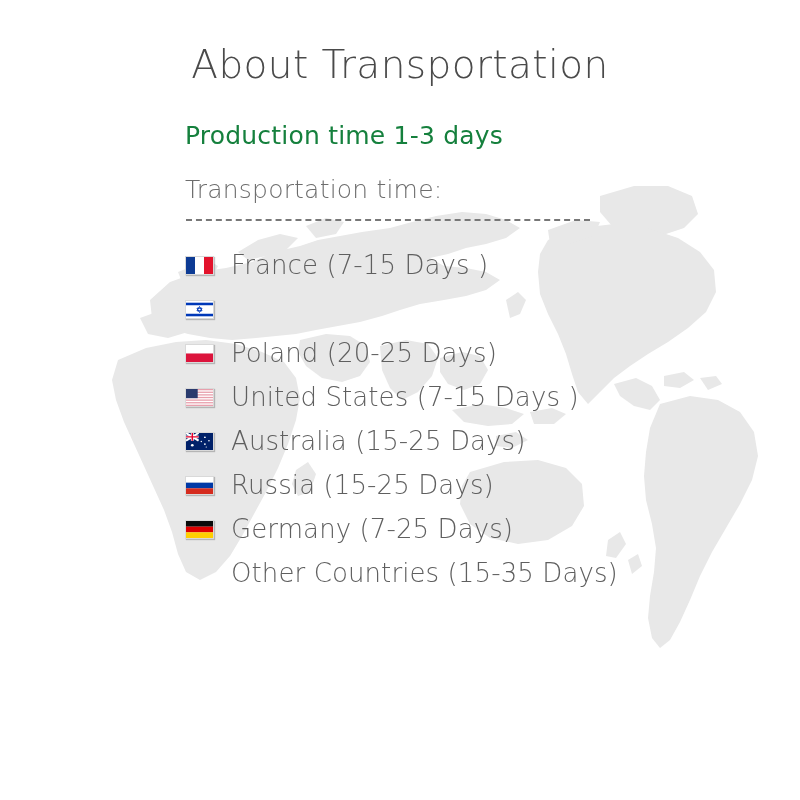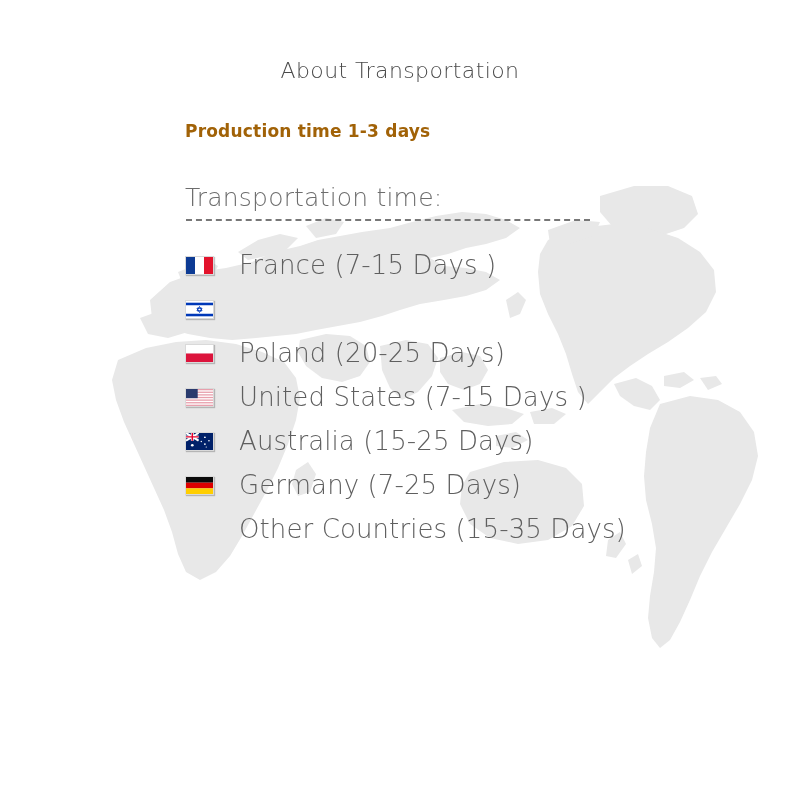--- a/index.html
+++ b/index.html
@@ -42,54 +42,53 @@
   #content {
     position: relative;
     z-index: 2;
     width: 800px;
     height: 800px;
   }
 
   #page-title {
     position: absolute;
     left: 0;
-    top: 58px;
+    top: 42px;
     width: 800px;
     text-align: center;
-    font-size: 22px;
+    font-size: 39px;
     font-weight: 300;
     letter-spacing: 0.4px;
     color: #4a4a4a;
     font-family: "DejaVu Sans", sans-serif;
     -webkit-font-smoothing: antialiased;
   }
 
   #production-time {
     position: absolute;
     left: 185px;
     top: 121px;
-    font-size: 17px;
-    font-weight: 700;
+    font-size: 25px;
+    font-weight: 400;
     letter-spacing: 0.2px;
-    color: #a16207;
+    color: #15803d;
     font-family: "DejaVu Sans", sans-serif;
     white-space: nowrap;
   }
 
   #transport-time-label {
     position: absolute;
     left: 185px;
     top: 175px;
     font-size: 25px;
     font-weight: 300;
     letter-spacing: 0.2px;
     color: #6d6d6d;
     font-family: "DejaVu Sans", sans-serif;
     white-space: nowrap;
-    margin-top: 8px;
   }
 
   #separator {
     position: absolute;
     left: 186px;
     top: 219px;
     width: 404px;
     height: 0;
     border-top: 2px dashed #777777;
   }
@@ -98,21 +97,20 @@
     position: absolute;
     left: 185px;
     top: 243px;
     width: 560px;
   }
 
   .country-row {
     display: flex;
     align-items: center;
     height: 44px;
-    gap: 8px;
   }
 
   .flag-slot {
     width: 46px;
     flex: 0 0 46px;
     display: flex;
     align-items: center;
   }
 
   .flag {
@@ -296,20 +294,32 @@
               <circle cx="25.5" cy="9" r="0.9" fill="#ffffff"></circle>
               <circle cx="21" cy="13" r="1" fill="#ffffff"></circle>
               <circle cx="17" cy="10" r="0.8" fill="#ffffff"></circle>
               <circle cx="22.5" cy="16.5" r="0.7" fill="#ffffff"></circle>
             </svg>
           </span>
         </span>
         <span class="country-label">Australia (15-25 Days)</span>
       </div>
 
+      <div class="country-row">
+        <span class="flag-slot">
+          <span class="flag">
+            <svg viewBox="0 0 30 20" preserveAspectRatio="none">
+              <rect x="0" y="0" width="30" height="6.67" fill="#ffffff"></rect>
+              <rect x="0" y="6.67" width="30" height="6.66" fill="#0039a6"></rect>
+              <rect x="0" y="13.33" width="30" height="6.67" fill="#d52b1e"></rect>
+            </svg>
+          </span>
+        </span>
+        <span class="country-label">Russia (15-25 Days)</span>
+      </div>
 
       <div class="country-row">
         <span class="flag-slot">
           <span class="flag">
             <svg viewBox="0 0 30 20" preserveAspectRatio="none">
               <rect x="0" y="0" width="30" height="6.67" fill="#0a0a0a"></rect>
               <rect x="0" y="6.67" width="30" height="6.66" fill="#dd0000"></rect>
               <rect x="0" y="13.33" width="30" height="6.67" fill="#ffce00"></rect>
             </svg>
           </span>

